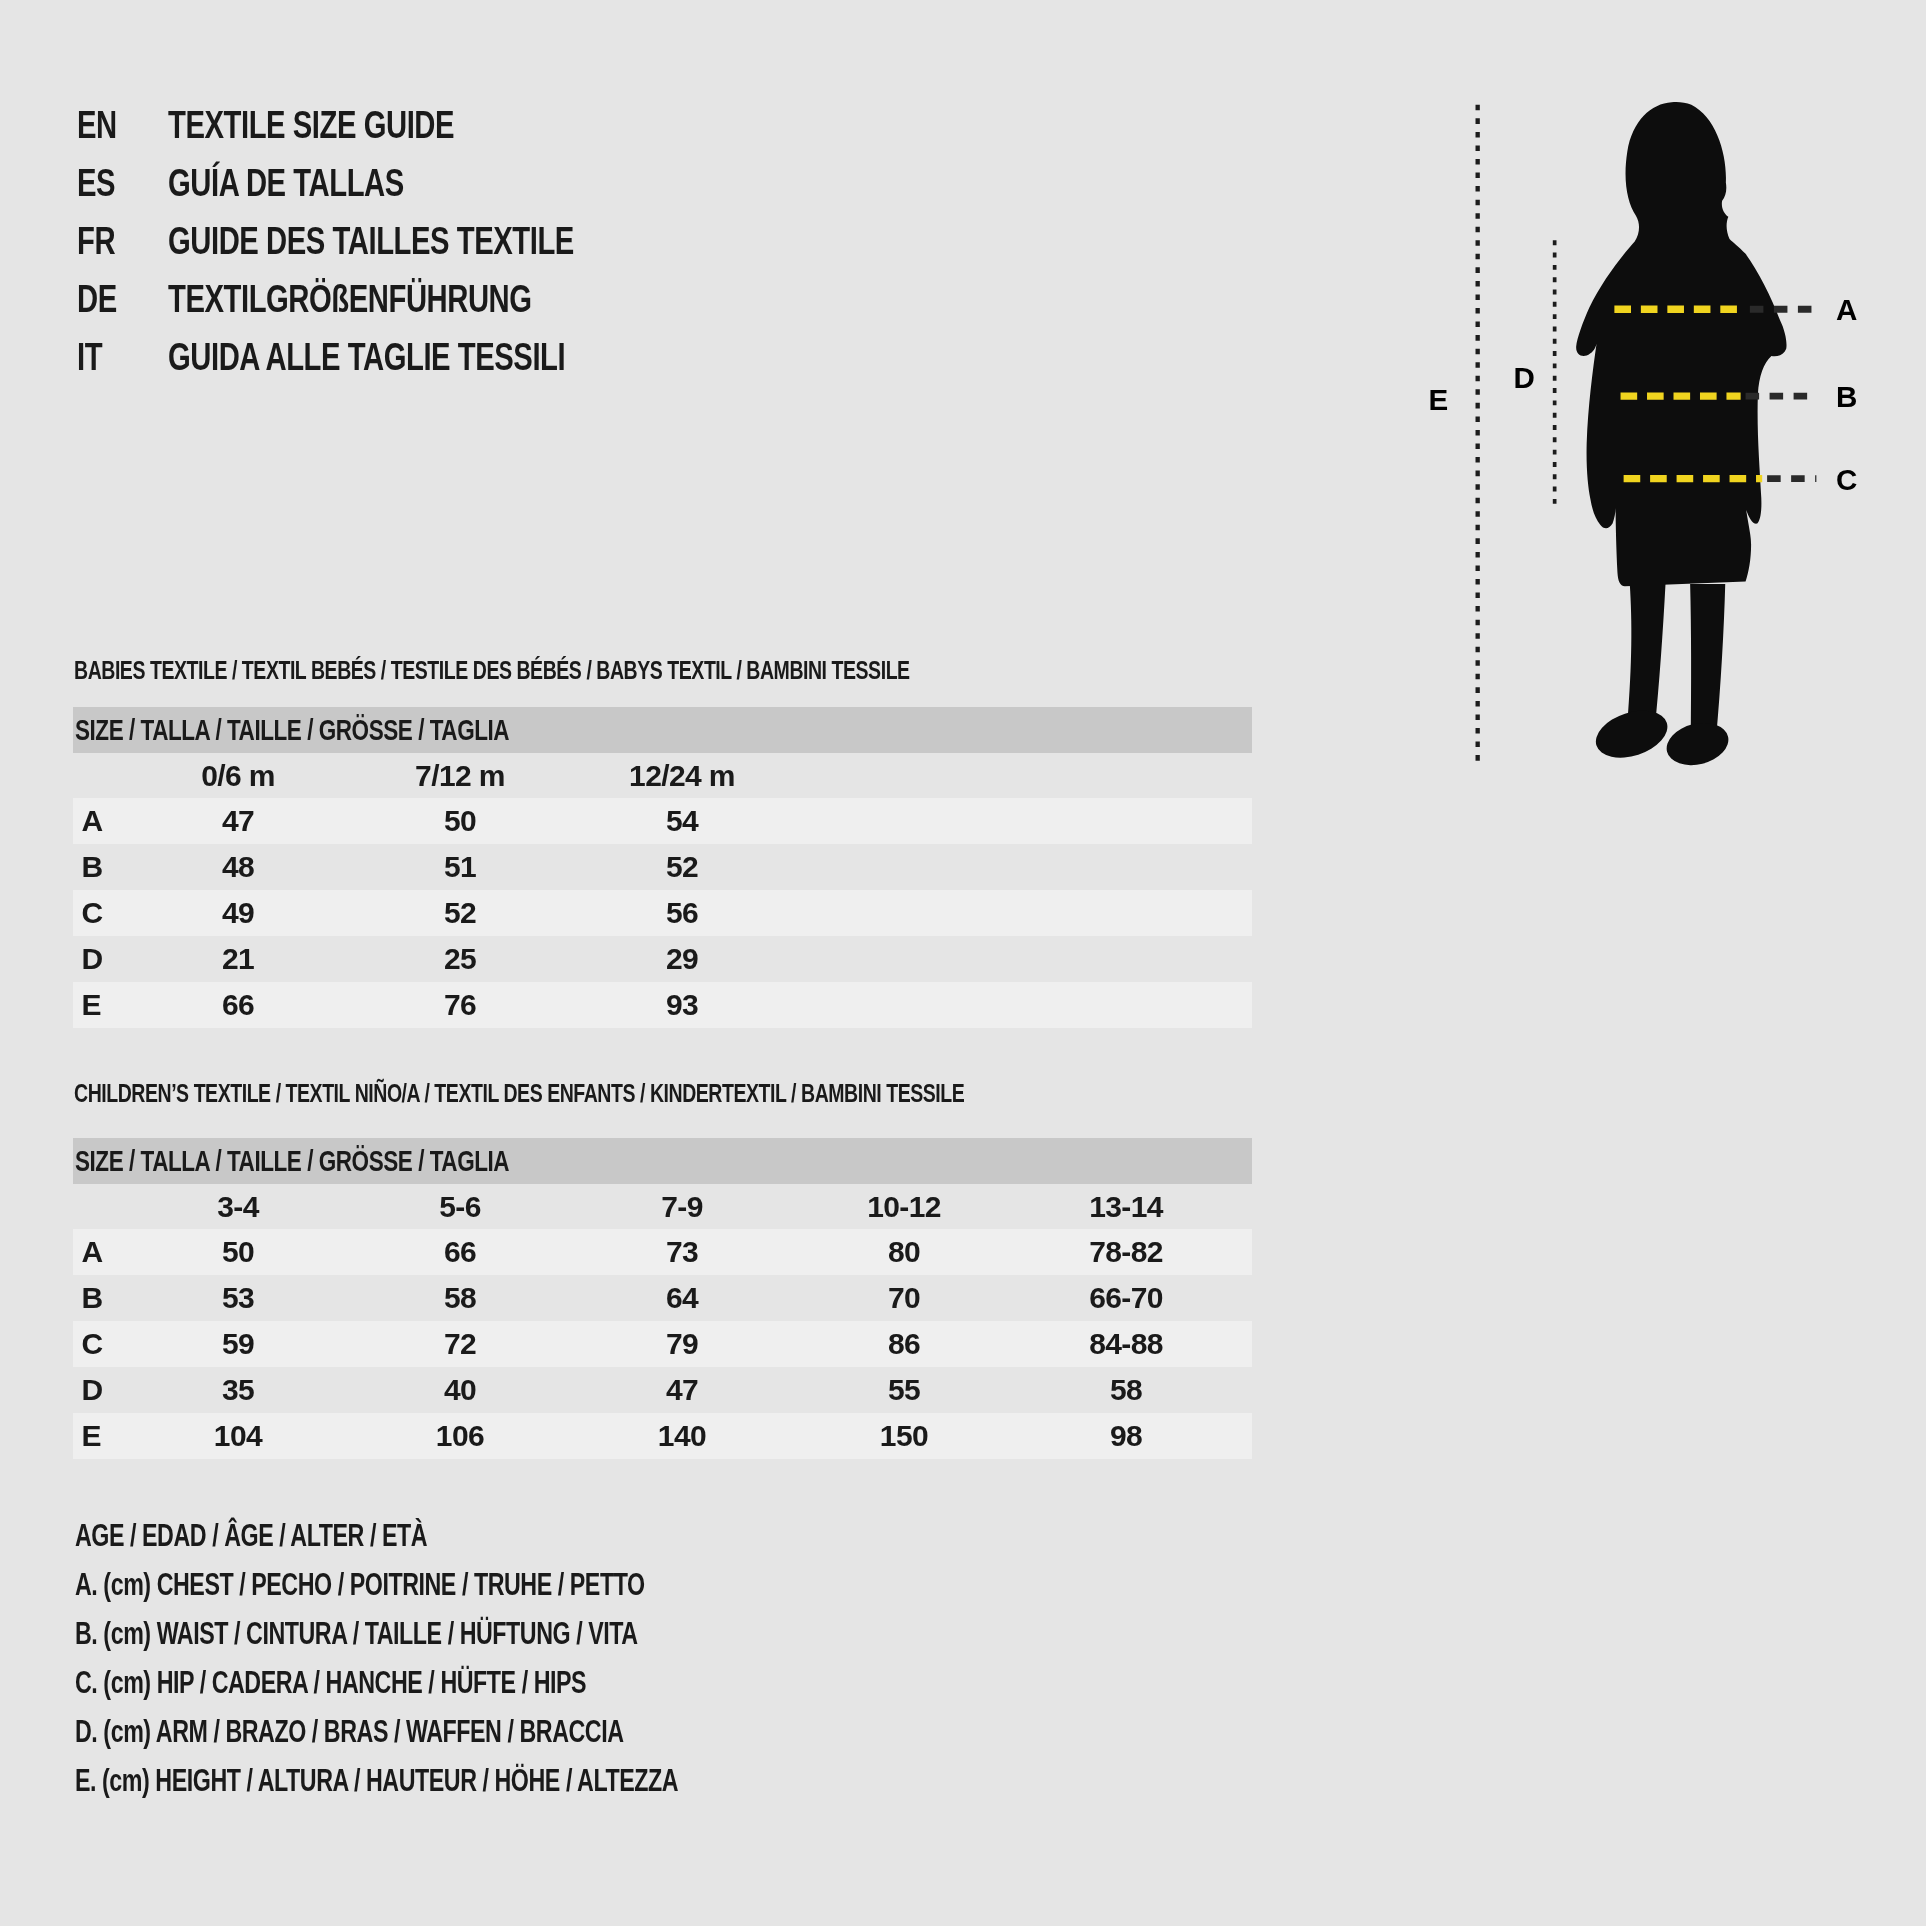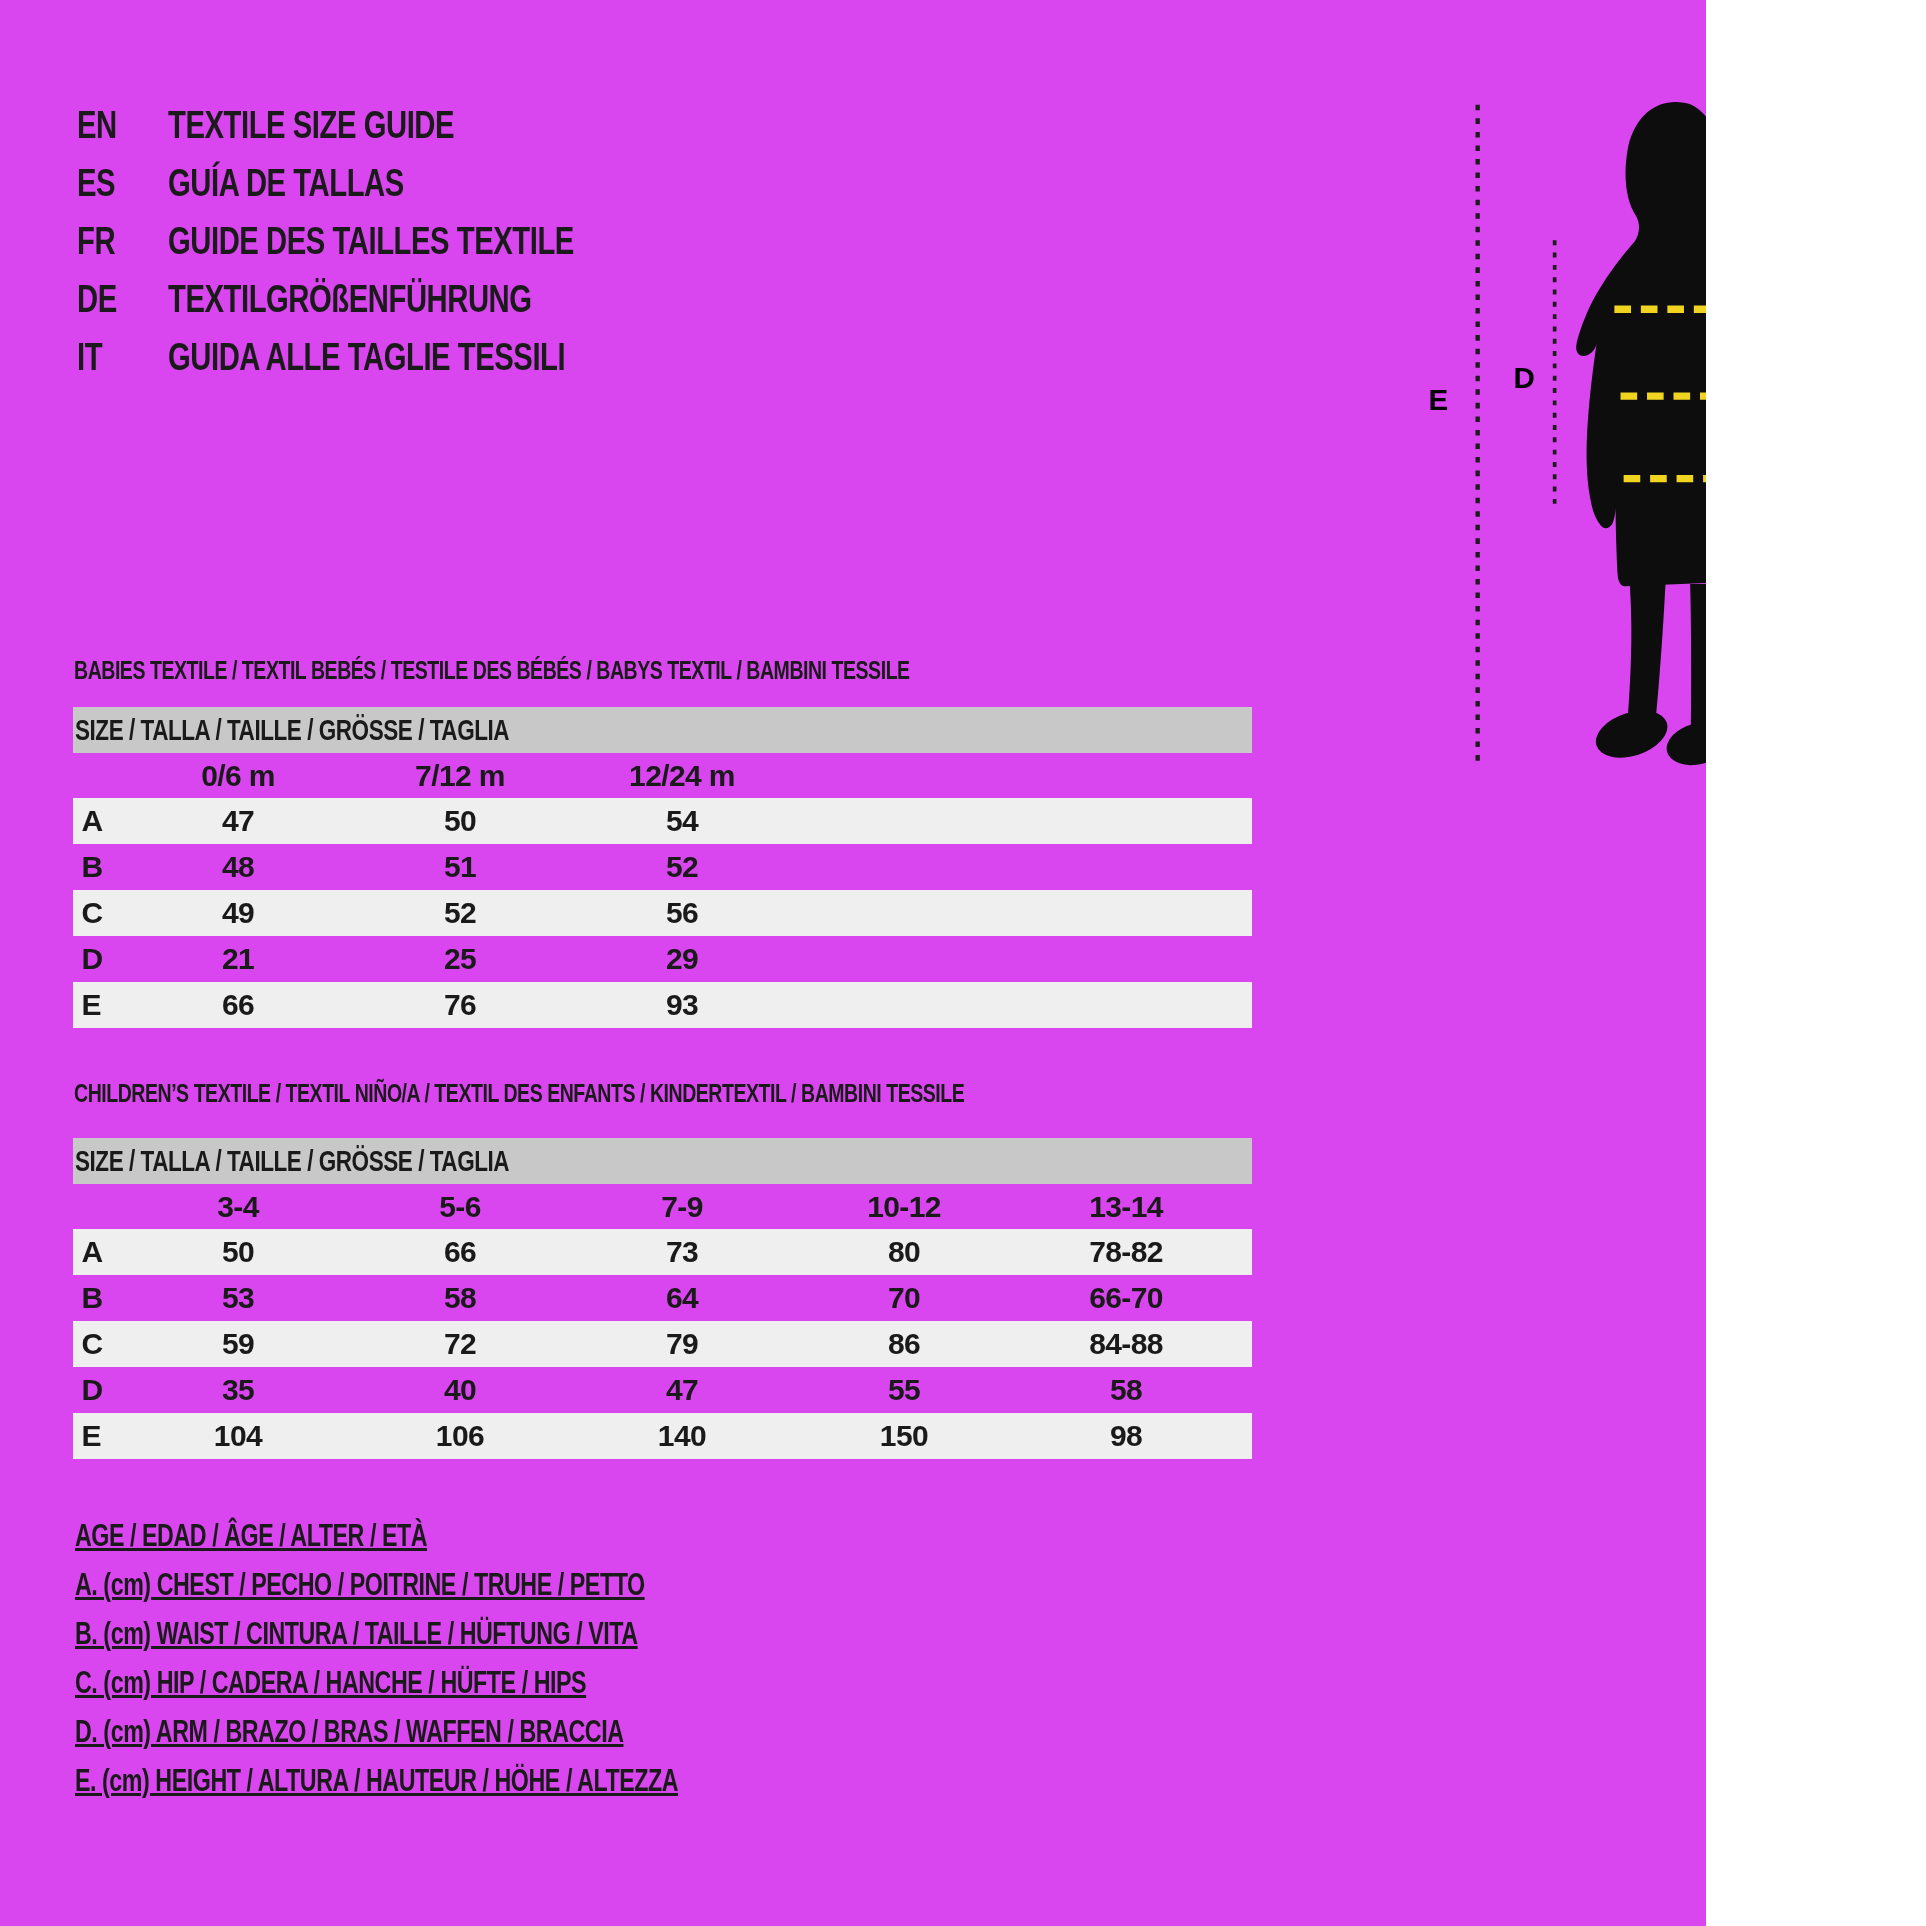--- a/index.html
+++ b/index.html
@@ -1,18 +1,18 @@
 <!DOCTYPE html>
 <html style="font-size:10px"><head>
 <meta charset="utf-8">
 <title>Textile Size Guide</title>
 <style>
   html,body{margin:0;padding:0;background:#ffffff;}
   .page{
-    position:relative;width:1706px;height:1926px;background:#d946ef;
+    position:relative;width:1926px;height:1926px;background:#e5e5e5;
     font-family:"Liberation Sans","DejaVu Sans",sans-serif;
     color:#1a1a1a;font-weight:700;letter-spacing:-0.6px;overflow:hidden;
   }
   
   .cx{display:inline-block;transform:scaleX(0.75);transform-origin:0 50%;white-space:nowrap;}
 
   
   .langs{position:absolute;left:77px;top:96px;}
   .lrow{display:grid;grid-template-columns:91px auto;height:58px;align-items:center;font-size:39px;}
 
@@ -30,21 +30,21 @@
   .g3{grid-template-columns:54px 222px 222px 222px 1fr;}
   .g5{grid-template-columns:54px 222px 222px 222px 222px 222px 1fr;}
   .cols{height:45px;}
   .drow{height:46px;}
   .drow:nth-child(odd){background:#efefef;}
   .rl{padding-left:8.6px;}
   .cv{text-align:center;}
 
   
   .legend{position:absolute;left:75px;top:1511px;font-size:31px;}
-  .lg{height:49px;display:flex;align-items:center;text-decoration:underline;}
+  .lg{height:49px;display:flex;align-items:center;}
 
   
   .diagram{position:absolute;left:1405px;top:86px;}
   .diagram text{font-size:48px;font-weight:700;font-family:"Liberation Sans","DejaVu Sans",sans-serif;}
 </style>
 </head>
 <body>
 
 <div class="page">
 

